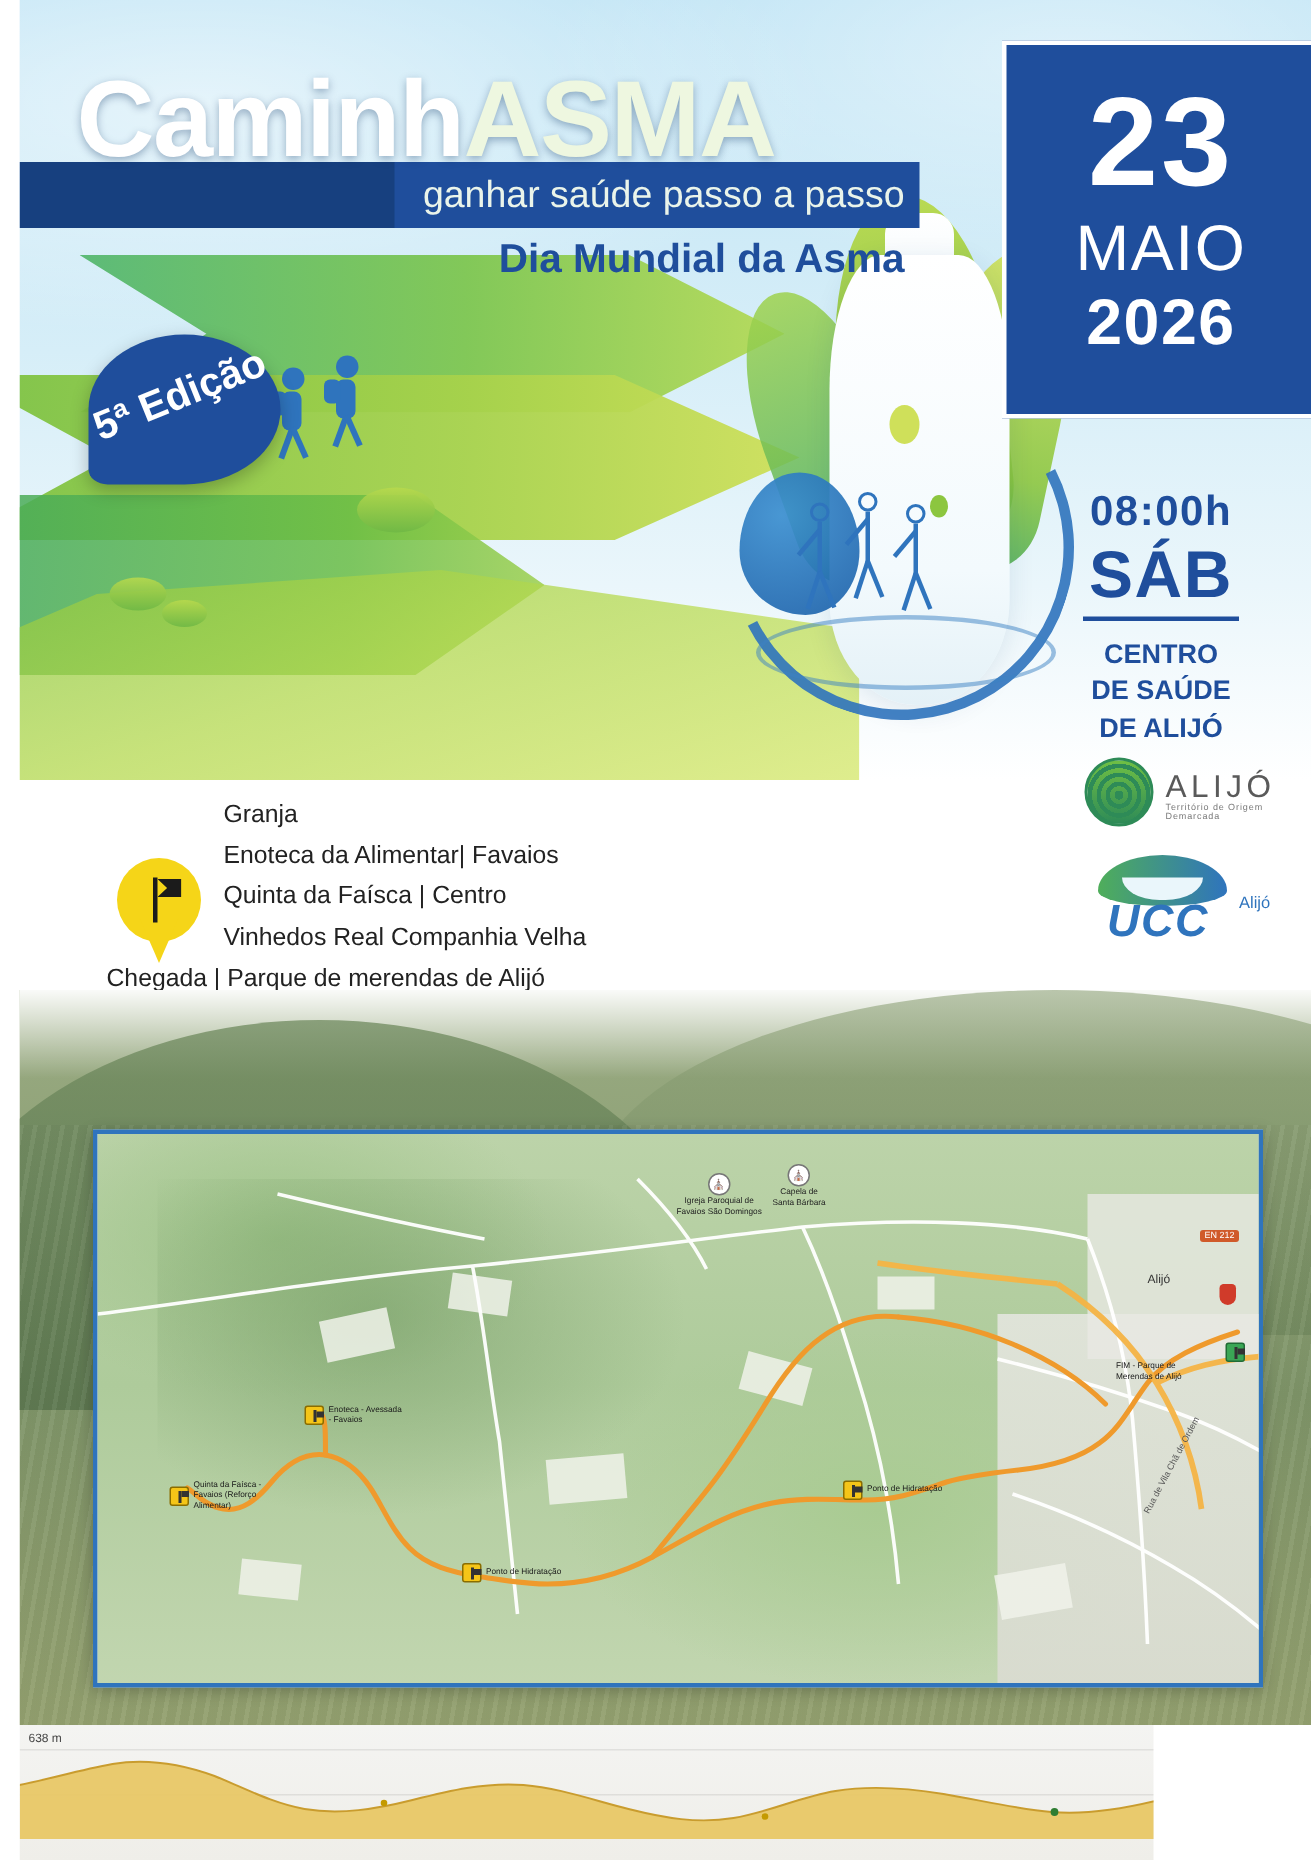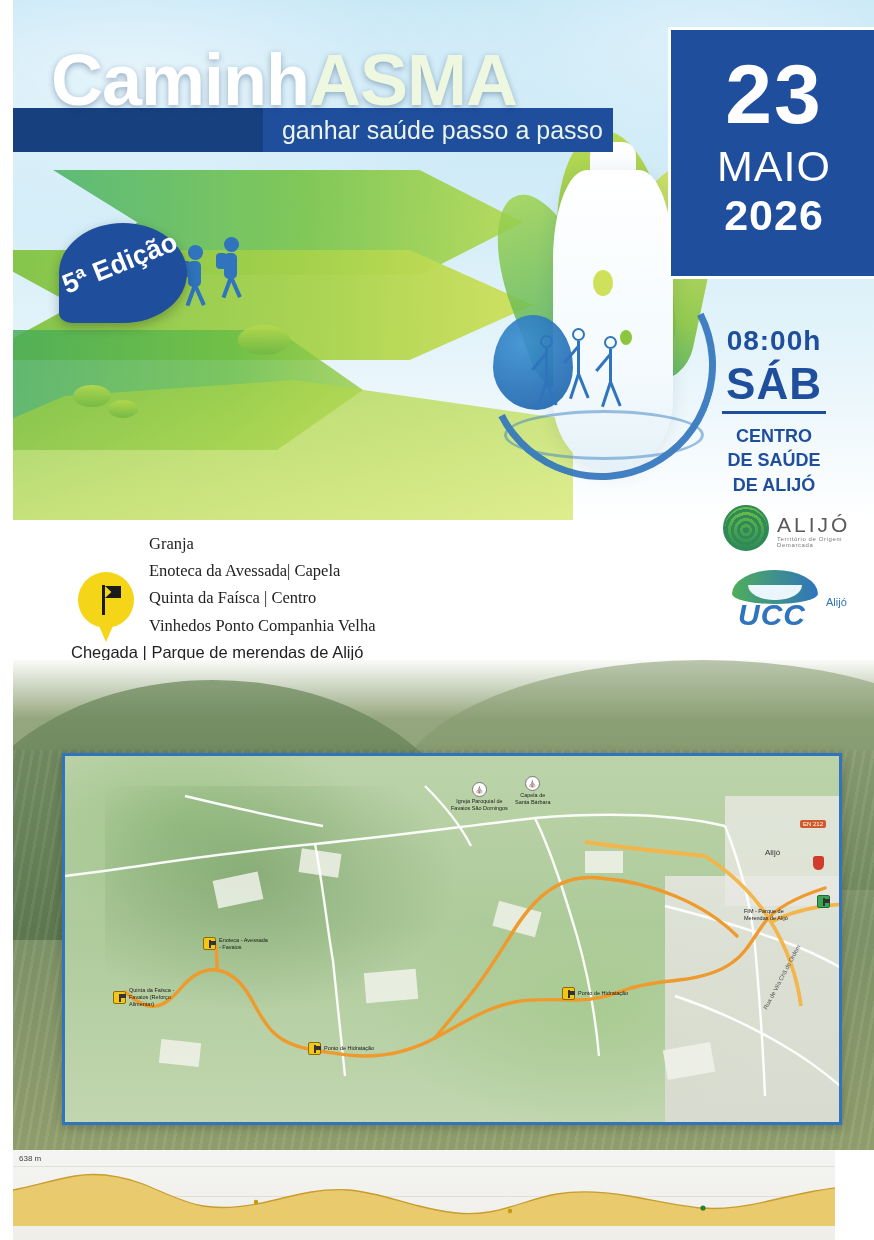--- a/index.html
+++ b/index.html
@@ -205,21 +205,21 @@
   .logo-ucc .swoosh:after {
     content:""; position:absolute; left:16px; top:15px; width:54px; height:15px;
     background:#eaf6fb; border-radius: 0 0 40px 40px / 0 0 24px 24px;
   }
   .logo-ucc .word { position:absolute; left:20px; top:28px; font-size:30px; font-style:italic; font-weight:bold; color:#2f74bd; letter-spacing:1px; }
   .logo-ucc .sub  { position:absolute; left:108px; top:26px; font-size:11px; color:#2f74bd; }
 
   
   .route { position:absolute; left:58px; top:530px; width:560px; color:#222; }
   .route .line { font-size:16.5px; line-height:1.65; white-space:pre; }
-  .route .indent { padding-left:78px;font-family:Liberation Serif, serif; }
+  .route .indent { padding-left:78px; }
 
   .pin {
     position:absolute; left:65px; top:572px; width:56px; height:70px;
   }
   .pin .body {
     position:absolute; left:0; top:0; width:56px; height:56px; background:#f5d518;
     border-radius:50% 50% 50% 50%;
   }
   .pin .tip {
     position:absolute; left:15px; top:40px; width:26px; height:30px; background:#f5d518;
@@ -305,21 +305,21 @@
 
   .road-shield {
     position:absolute; font-size:6px; color:#fff; background:#d05a2a;
     padding:1px 3px; border-radius:2px;
   }
   .map-label { position:absolute; font-size:6px; color:#555; }
   .map-label.rot { transform: rotate(-62deg); transform-origin:left center; }
 
   
   .elev {
-    position:absolute; left:0; top:1150px; width:822px; height:90px;
+    position:absolute; left:0; top:1150px; width:756px; height:90px;
     background: linear-gradient(180deg,#f4f4f2 0%, #efeee9 100%);
     overflow:hidden;
   }
   .elev-label { position:absolute; left:6px; top:4px; font-size:8px; color:#444; }
   .elev svg { position:absolute; left:0; top:0; width:874px; height:90px; }
 
   .gridline { position:absolute; left:0; width:874px; height:1px; background:rgba(0,0,0,.08); }
 </style>
 </head>
 <body>
@@ -390,20 +390,21 @@
       </div>
     </div>
 
     <div class="title-band"></div>
     <div class="title-band2"></div>
 
     <div class="title-main">
       <span>Caminh</span><span class="asma">ASMA</span>
     </div>
     <div class="subtitle1">ganhar saúde passo a passo</div>
+    <div class="subtitle2">Dia Mundial da Asma</div>
 
     <div class="badge"></div>
     <div class="badge-text">5ª Edição</div>
   </div>
 
   <div class="date-box">
     <div class="date-day">23</div>
     <div class="date-month">MAIO</div>
     <div class="date-year">2026</div>
   </div>
@@ -425,23 +426,23 @@
   </div>
 
   <div class="logo-ucc">
     <div class="swoosh"></div>
     <div class="word">UCC</div>
     <div class="sub">Alijó</div>
   </div>
 
   <div class="route">
     <div class="line indent">Granja</div>
-    <div class="line indent">Enoteca da Avessada| Capela</div>
+    <div class="line indent">Enoteca da Alimentar| Favaios</div>
     <div class="line indent">Quinta da Faísca | Centro</div>
-    <div class="line indent">Vinhedos Ponto Companhia Velha</div>
+    <div class="line indent">Vinhedos Real Companhia Velha</div>
     <div class="line">Chegada | Parque de merendas de Alijó</div>
     <div class="line" style="margin-top:8px;">Percurso estimado |  8,1 Quilómetros</div>
   </div>
 
   <div class="pin">
     <div class="body"></div>
     <div class="tip"></div>
     <div class="flag-pole"></div>
     <div class="flag"></div>
   </div>

